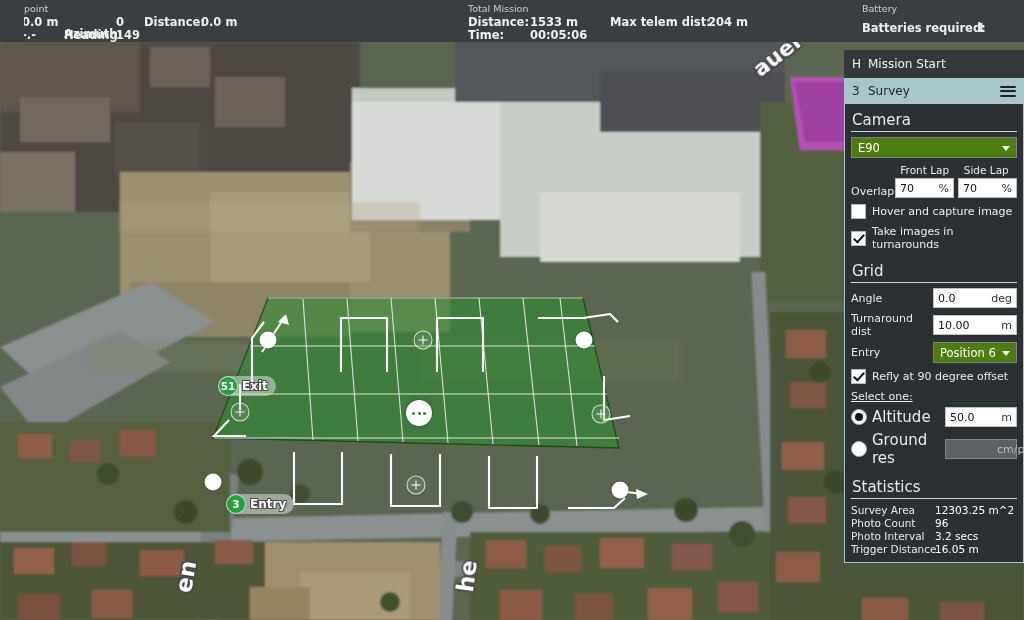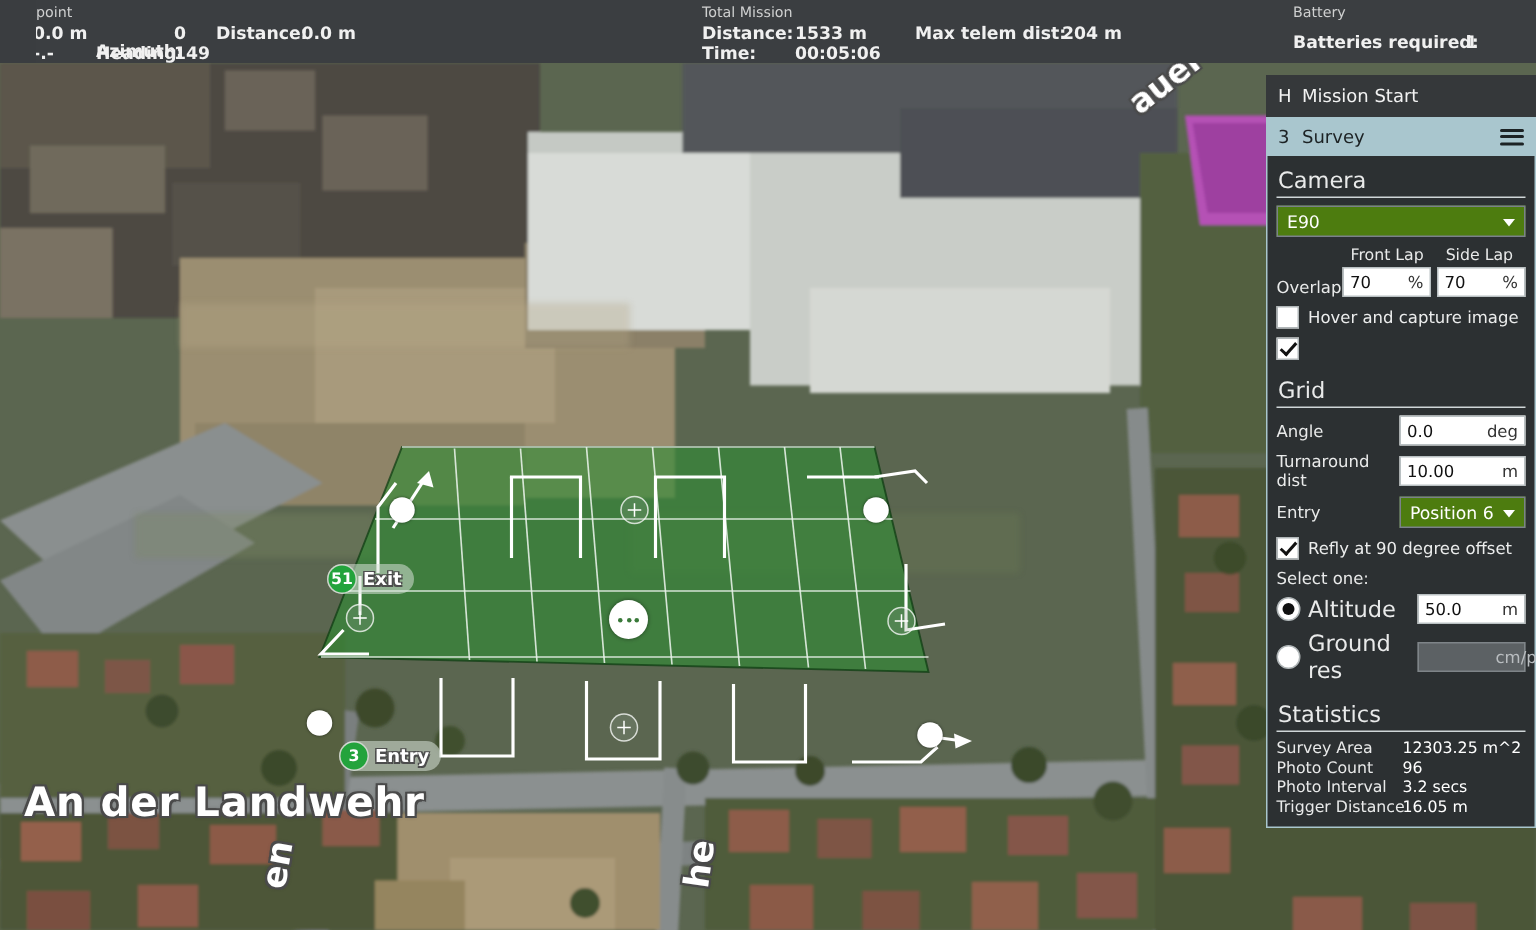--- a/index.html
+++ b/index.html
@@ -188,21 +188,21 @@
     position: relative; flex: none; cursor: pointer;
   }
   .radio.on::after {
     content: "";
     position: absolute; left: 3px; top: 3px;
     width: 8px; height: 8px; border-radius: 50%;
     background: #111;
   }
   .radio-lbl { width: 68px; font-size: 15px; }
 
-  .selone { margin-top: 6px; font-size: 11px; color:#e9eaea; }
+  .selone { margin-top: 6px; font-size: 11px; color:#e9eaea;text-decoration:underline; }
 
   .stats { margin-top: 3px; font-size: 10.5px; line-height: 13px; }
   .stats .srow { display: flex; }
   .stats .sk { width: 84px; color: #e9eaea; white-space: nowrap; }
   .stats .sv { color: #ffffff; white-space: nowrap; }
 
   
   #overlay { position: absolute; inset: 0; pointer-events: none; }
 
   .vertex {
@@ -378,21 +378,20 @@
           <circle cx="930" cy="300" r="11" fill="#3a4828"></circle>
         </g>
 
         <g filter="url(#blur2)" opacity="0.35">
           <rect x="120" y="160" width="300" height="30" fill="#b6a888"></rect>
           <rect x="420" y="300" width="260" height="40" fill="#6b7a55"></rect>
           <rect x="90" y="300" width="160" height="30" fill="#7d8a65"></rect>
         </g>
       </svg>
 
-      <div class="street-label" style="left:16px; top:478px; font-size:27px; letter-spacing:0.5px;">An der Landwehr</div>
 
       <div class="street-label" style="left:748px; top:20px; font-size:22px; transform:rotate(-38deg); transform-origin:left top;">auer-All</div>
 
       <div class="street-label" style="left:452px; top:548px; font-size:23px; transform:rotate(-82deg); transform-origin:left top;">he</div>
 
       <div class="street-label" style="left:170px; top:548px; font-size:23px; transform:rotate(-80deg); transform-origin:left top;">en</div>
     </div>
 
     <div id="overlay">
       <svg width="1024" height="578" style="position:absolute;left:0;top:0;overflow:visible;">
@@ -551,20 +550,21 @@
         </div>
       </div>
 
       <div class="chk-row">
         <span class="chk"></span>
         <span class="chk-lbl">Hover and capture image</span>
       </div>
 
       <div class="chk-row">
         <span class="chk on"></span>
+        <span class="chk-lbl">Take images in turnarounds</span>
       </div>
 
       <div class="section-hdr sec-gap">Grid</div>
 
       <div class="grid-row">
         <span class="lbl">Angle</span>
         <div class="ctl field">
           <span class="v">0.0</span>
           <span class="u">deg</span>
         </div>

